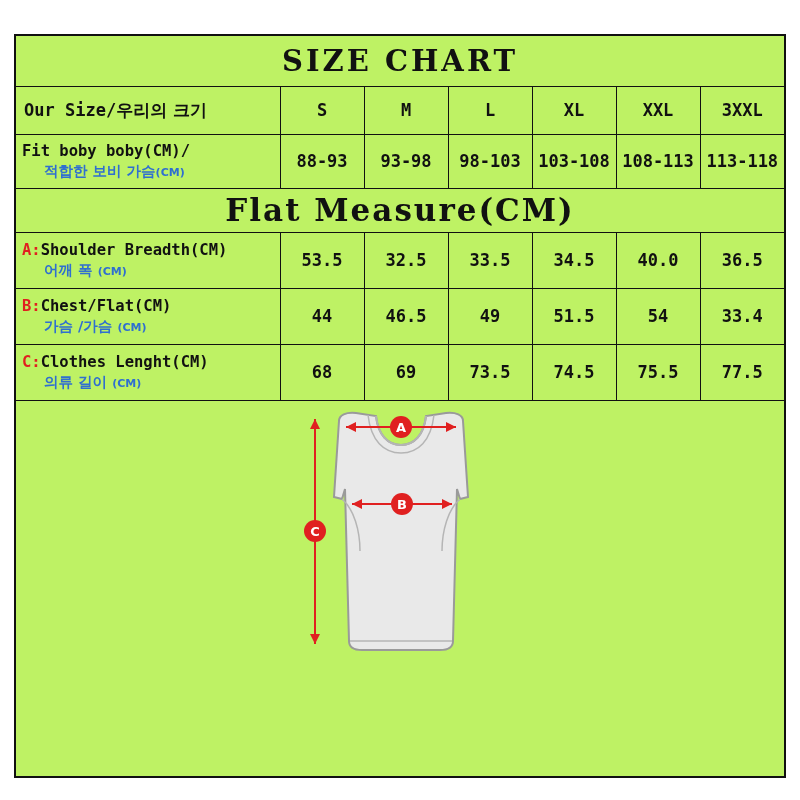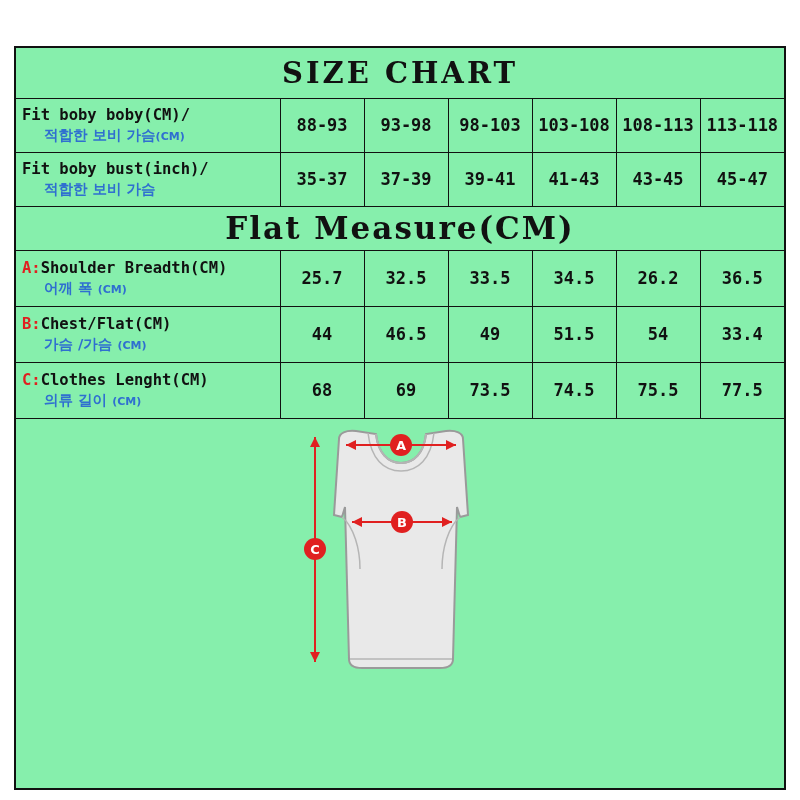--- a/index.html
+++ b/index.html
@@ -12,22 +12,21 @@
   #sheet {
     position: relative;
     width: 800px; height: 800px;
     background: #ffffff;
   }
   .frame {
     position: absolute;
     left: 14px; top: 34px;
     width: 772px; height: 744px;
     border: 2px solid #111;
-    background: #86efac;
-    margin-top: 12px;
+    background: #bef264;
   }
   table.chart {
     width: 100%;
     border-collapse: collapse;
     table-layout: fixed;
   }
   table.chart td, table.chart th {
     border: 1.5px solid #111;
     text-align: center;
     vertical-align: middle;
@@ -102,61 +101,58 @@
         <col style="width:84px">
         <col style="width:84px">
         <col style="width:84px">
       </colgroup>
 
       <tbody>
           <tr>
         <td class="title-cell" colspan="7">SIZE CHART</td>
       </tr>
 
+      <tr class="hdr-row">
+        <td class="hdr-label"><span>Our Size/</span><span class="ko">우리의 크기</span></td>
+        <td>S</td>
+        <td>M</td>
+        <td>L</td>
+        <td>XL</td>
+        <td>XXL</td>
+        <td>3XXL</td>
+      </tr>
 
       <tr class="data-row">
         <td class="row-label">
           <span class="l1">Fit boby boby(CM)/</span>
           <span class="l2"><span class="indent"></span><span>적합한 보비 가슴</span><span class="unit">(CM)</span></span>
         </td>
         <td>88-93</td>
         <td>93-98</td>
         <td>98-103</td>
         <td>103-108</td>
         <td>108-113</td>
         <td>113-118</td>
       </tr>
 
-      <tr class="data-row">
-        <td class="row-label">
-          <span class="l1">Fit boby bust(inch)/</span>
-          <span class="l2"><span class="indent"></span><span>적합한 보비 가슴</span><span class="unit"></span></span>
-        </td>
-        <td>35-37</td>
-        <td>37-39</td>
-        <td>39-41</td>
-        <td>41-43</td>
-        <td>43-45</td>
-        <td>45-47</td>
-      </tr>
 
       <tr>
         <td class="sub-title-cell" colspan="7">Flat Measure(CM)</td>
       </tr>
 
       <tr class="data-row-2">
         <td class="row-label">
           <span class="l1"><span class="alpha">A:</span><span>Shoulder Breadth(CM)</span></span>
           <span class="l2"><span class="indent"></span><span>어깨 폭</span> <span class="unit">(CM)</span></span>
         </td>
-        <td>25.7</td>
+        <td>53.5</td>
         <td>32.5</td>
         <td>33.5</td>
         <td>34.5</td>
-        <td>26.2</td>
+        <td>40.0</td>
         <td>36.5</td>
       </tr>
 
       <tr class="data-row-2">
         <td class="row-label">
           <span class="l1"><span class="alpha">B:</span><span>Chest/Flat(CM)</span></span>
           <span class="l2"><span class="indent"></span><span>가슴 /가슴</span> <span class="unit">(CM)</span></span>
         </td>
         <td>44</td>
         <td>46.5</td>

